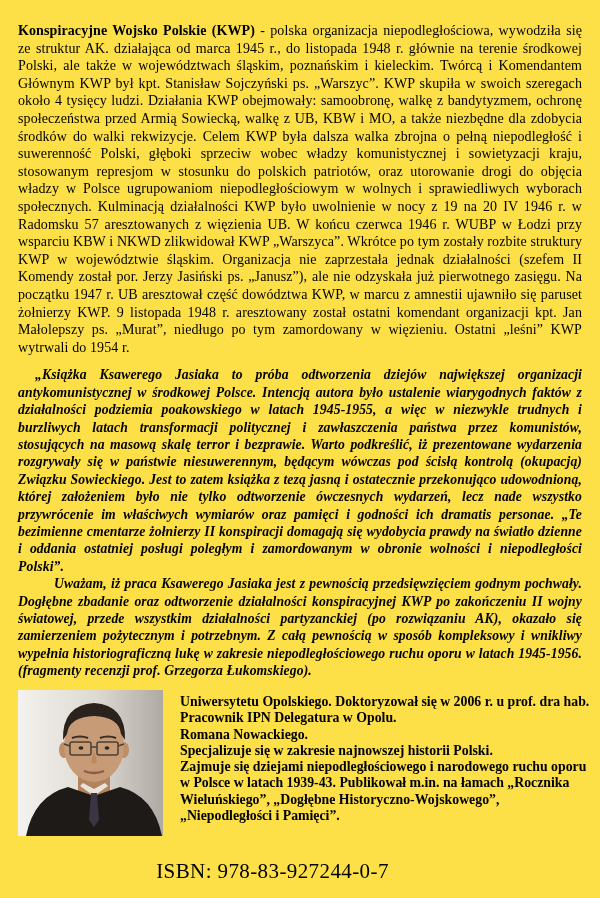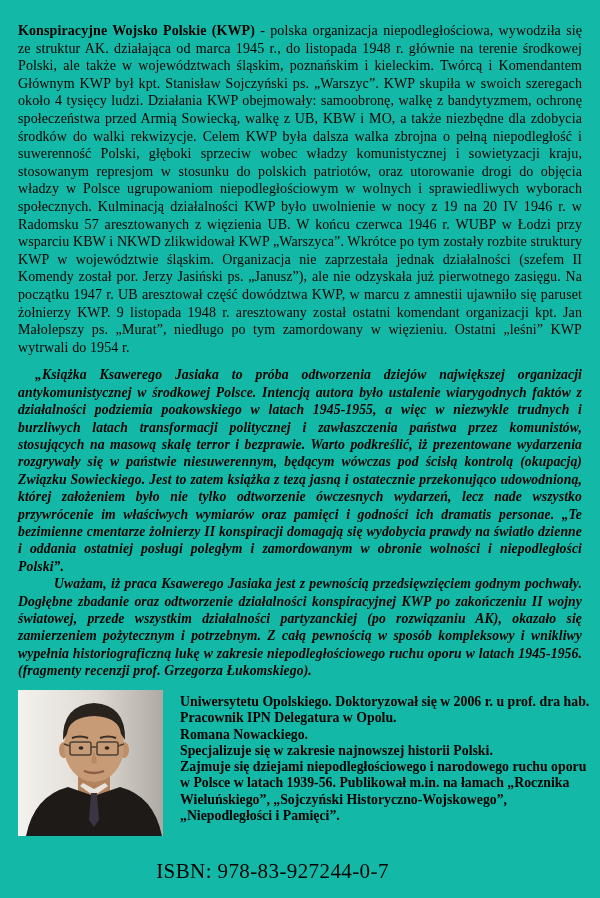--- a/index.html
+++ b/index.html
@@ -1,20 +1,20 @@
 <!DOCTYPE html>
 <html lang="pl"><head>
 <meta charset="utf-8">
 <style>
   html, body { margin: 0; padding: 0; background: #ffffff; }
   .page {
     position: relative;
     width: 600px;
     height: 898px;
-    background: #14b8a6;
+    background: #fde047;
     font-family: "Liberation Serif", serif;
     color: #000000;
     box-sizing: border-box;
     padding: 22px 18px 0 18px;
     overflow: hidden;
   }
   .history-paragraph {
     margin: 0;
     font-size: 14px;
     line-height: 17.6px;
@@ -111,22 +111,22 @@
       <path d="M73 103 L79 103 L81 130 L76 137 L71 130 Z" fill="#3c3440"></path>
     </svg>
 
     <div class="author-bio">
       <div>
           <div class="bio-line">Uniwersytetu Opolskiego. Doktoryzował się w 2006 r. u prof. dra hab.</div>
           <div class="bio-line">Pracownik IPN Delegatura w Opolu.</div>
           <div class="bio-line">Romana Nowackiego.</div>
           <div class="bio-line">Specjalizuje się w zakresie najnowszej historii Polski.</div>
           <div class="bio-line">Zajmuje się dziejami niepodległościowego i narodowego ruchu oporu</div>
-          <div class="bio-line">w Polsce w latach 1939-56. Publikował m.in. na łamach „Rocznika</div>
-          <div class="bio-line">Wieluńskiego”, „Sojczyński Historyczno-Wojskowego”,</div>
+          <div class="bio-line">w Polsce w latach 1939-43. Publikował m.in. na łamach „Rocznika</div>
+          <div class="bio-line">Wieluńskiego”, „Dogłębne Historyczno-Wojskowego”,</div>
           <div class="bio-line">„Niepodległości i Pamięci”.</div>
         </div>
     </div>
 
   </div>
 
   <div class="isbn-line">ISBN: 978-83-927244-0-7</div>
 
 </div>
 

